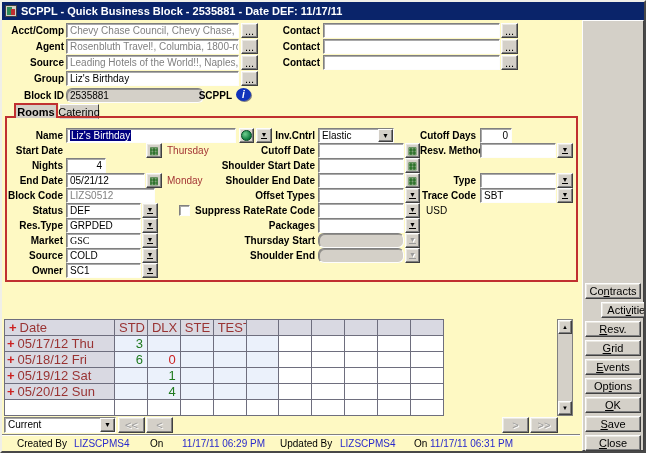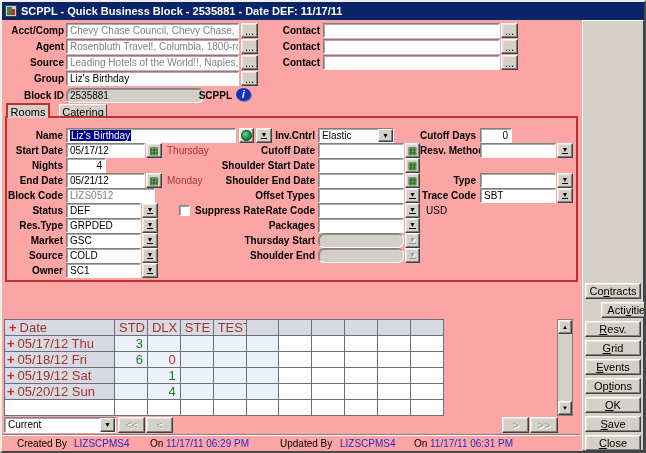--- a/index.html
+++ b/index.html
@@ -1,19 +1,19 @@
 <!DOCTYPE html>
 <html><head>
 <meta charset="utf-8">
 <style>
   html,body{margin:0;padding:0;background:#808080;}
   *{box-sizing:border-box;}
   .window{
     position:relative;width:646px;height:453px;
-    background:#fca5a5;
+    background:#fef9c3;
     border:2px solid;border-color:#f0efe8 #484848 #484848 #f0efe8;
     font-family:"Liberation Sans",sans-serif;
     overflow:hidden;
   }
   .titlebar{
     position:absolute;left:0;top:0;width:642px;height:18px;
     background:#0a246a;color:#fff;display:flex;align-items:center;
     font-size:11px;font-weight:bold;padding-left:3px;white-space:nowrap;
   }
   .app-icon{width:12px;height:12px;margin-right:4px;position:relative;background:#d4d0c8;border:1px solid #404040;}
@@ -111,34 +111,33 @@
 
   <div class="lbl" style="left:280px;top:37px;width:38px;">Contact</div>
   <div class="fld" style="left:321px;top:37px;width:177px;"></div>
   <div class="btn" style="left:499px;top:37px;width:17px;height:15px;">...</div>
 
   <div class="lbl" style="left:280px;top:53px;width:38px;">Contact</div>
   <div class="fld" style="left:321px;top:53px;width:177px;"></div>
   <div class="btn" style="left:499px;top:53px;width:17px;height:15px;">...</div>
 
   <div class="redbox" style="left:3px;top:114px;width:573px;height:166px;"></div>
-  <div class="tab active" style="left:4px;top:101px;width:44px;z-index:3;">Rooms</div>
-  <div class="tab plain" style="left:57px;top:102px;width:48px;">Catering</div>
+  <div class="tab active" style="left:12px;top:101px;width:44px;z-index:3;font-weight:bold;">Rooms</div>
+  <div class="tab plain" style="left:57px;top:102px;width:40px;">Catering</div>
 
   <div class="lbl" style="left:2px;top:126px;width:59px;">Name</div>
   <div class="fld" style="left:64px;top:126px;width:170px;"><span class="sel">Liz's Birthday</span></div>
   <div class="btn" style="left:237px;top:126px;width:15px;height:15px;">
       <span class="globe"></span>
     </div>
   <div class="btn" style="left:254px;top:126px;width:16px;height:15px;">
       <span class="lov-glyph">▼</span>
     </div>
 
   <div class="lbl" style="left:2px;top:141px;width:59px;">Start Date</div>
-  <div class="fld" style="left:64px;top:141px;width:79px;">05/17/12</div>
   <div class="btn" style="left:144px;top:141px;width:16px;height:15px;">
       <span class="cal-glyph">▦</span>
     </div>
   <div class="day" style="left:165px;top:141px;">Thursday</div>
 
   <div class="lbl" style="left:2px;top:156px;width:59px;">Nights</div>
   <div class="fld num" style="left:64px;top:156px;width:40px;">4</div>
 
   <div class="lbl" style="left:2px;top:171px;width:59px;">End Date</div>
   <div class="fld" style="left:64px;top:171px;width:79px;">05/21/12</div>
@@ -158,21 +157,21 @@
   <div class="checkbox" style="left:177px;top:203px;"></div>
   <div class="lbl" style="left:193px;top:201px;width:80px;text-align:left;">Suppress Rate</div>
 
   <div class="lbl" style="left:2px;top:216px;width:59px;">Res.Type</div>
   <div class="fld" style="left:64px;top:216px;width:75px;">GRPDED</div>
   <div class="btn" style="left:140px;top:216px;width:16px;height:15px;">
       <span class="lov-glyph">▼</span>
     </div>
 
   <div class="lbl" style="left:2px;top:231px;width:59px;">Market</div>
-  <div class="fld" style="left:64px;top:231px;width:75px;">GSC</div>
+  <div class="fld" style="left:64px;top:231px;width:75px;font-family:Liberation Serif, serif;">GSC</div>
   <div class="btn" style="left:140px;top:231px;width:16px;height:15px;">
       <span class="lov-glyph">▼</span>
     </div>
 
   <div class="lbl" style="left:2px;top:246px;width:59px;">Source</div>
   <div class="fld" style="left:64px;top:246px;width:75px;">COLD</div>
   <div class="btn" style="left:140px;top:246px;width:16px;height:15px;">
       <span class="lov-glyph">▼</span>
     </div>
 
@@ -360,21 +359,21 @@
   <div class="fld" style="left:2px;top:415px;width:112px;height:16px;"><span>Current</span><span class="cbo-btn" style="height:14px;">▼</span></div>
   <div class="btn disabled" style="left:116px;top:415px;width:27px;height:16px;">&lt;&lt;</div>
   <div class="btn disabled" style="left:144px;top:415px;width:27px;height:16px;">&lt;</div>
   <div class="btn disabled" style="left:500px;top:415px;width:27px;height:16px;">&gt;</div>
   <div class="btn disabled" style="left:528px;top:415px;width:28px;height:16px;">&gt;&gt;</div>
 
   <div class="groove" style="left:0;top:432px;width:578px;"></div>
   <div class="statustext" style="left:15px;top:435px;">Created By</div>
   <div class="statustext blue" style="left:72px;top:435px;">LIZSCPMS4</div>
   <div class="statustext" style="left:148px;top:435px;">On</div>
-  <div class="statustext blue" style="left:164px;top:435px;text-align:right;">11/17/11 06:29 PM</div>
+  <div class="statustext blue" style="left:180px;top:435px;text-align:right;">11/17/11 06:29 PM</div>
   <div class="statustext" style="left:278px;top:435px;">Updated By</div>
   <div class="statustext blue" style="left:338px;top:435px;">LIZSCPMS4</div>
   <div class="statustext" style="left:412px;top:435px;">On</div>
   <div class="statustext blue" style="left:428px;top:435px;">11/17/11 06:31 PM</div>
 
   <div class="sidepanel"></div>
   <div class="btn" style="left:583px;top:281px;width:56px;height:16px;">Co<u>n</u>tracts</div>
   <div class="btn" style="left:583px;top:300px;width:56px;height:16px;margin-left:16px;">Acti<u>v</u>ities</div>
   <div class="btn" style="left:583px;top:319px;width:56px;height:16px;"><u>R</u>esv.</div>
   <div class="btn" style="left:583px;top:338px;width:56px;height:16px;"><u>G</u>rid</div>

